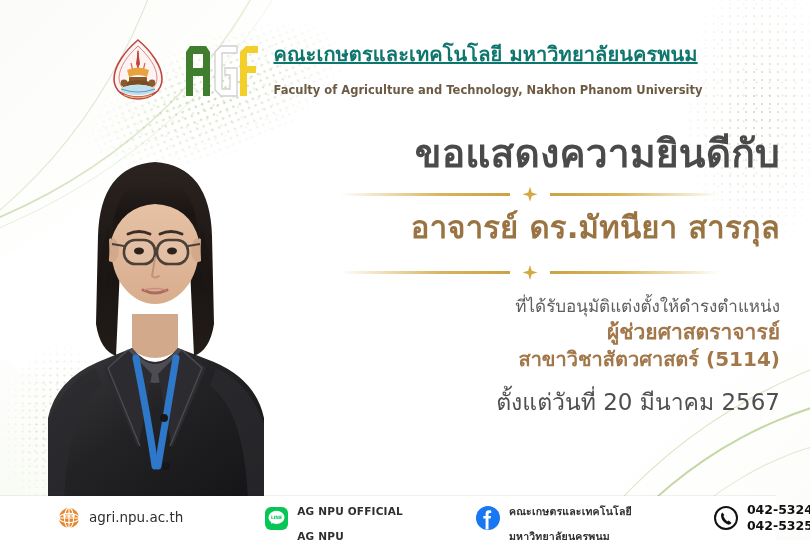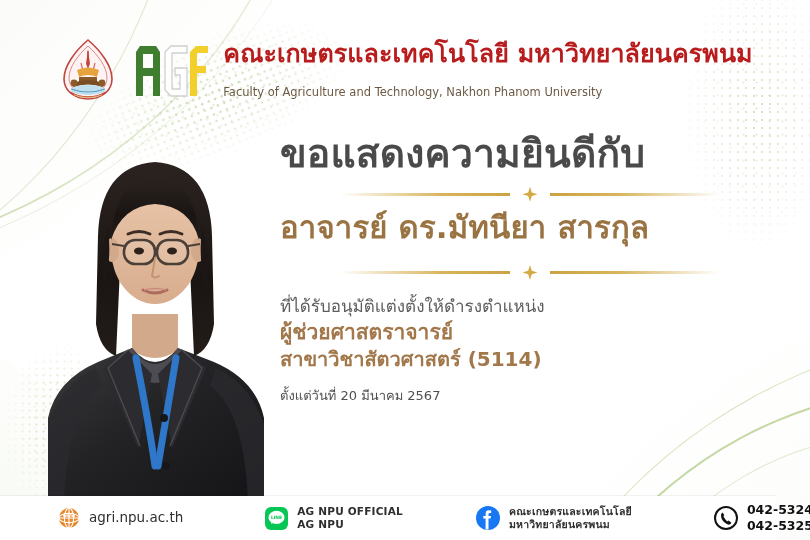--- a/index.html
+++ b/index.html
@@ -109,37 +109,38 @@
 
   
   .header{
     position:absolute;left:0;top:34px;width:810px;height:72px;
     display:flex;align-items:center;justify-content:center;gap:13px;
   }
   .seal{width:62px;height:66px;flex:0 0 auto;}
   .ag-mark{width:78px;height:56px;flex:0 0 auto;}
   .header-text{display:flex;flex-direction:column;justify-content:center;}
   .header-th{
-    font-size:25px;font-weight:bold;color:#b91c1c;letter-spacing:.1px;
-    line-height:1.15;white-space:nowrap;
+    font-size:20px;font-weight:bold;color:#0f766e;letter-spacing:.1px;
+    line-height:1.15;white-space:nowrap;text-decoration:underline;
   }
   .header-en{
     font-size:11.5px;color:#6d5a44;line-height:1.2;margin-top:18px;
     white-space:nowrap;
+    font-weight:bold;
   }
 
   
   .portrait{
     position:absolute;left:40px;top:118px;width:230px;height:382px;
   }
 
   
   .message{
     position:absolute;left:280px;top:130px;width:500px;
-    text-align:left;
+    text-align:right;
   }
   .congrats{
     font-size:39px;font-weight:bold;color:#4a4a4a;
     line-height:1.25;letter-spacing:.2px;
   }
   .divider{
     position:relative;height:14px;margin:8px auto 0;width:380px;
   }
   .divider .line{
     position:absolute;top:6px;height:3px;width:170px;
@@ -160,41 +161,41 @@
   .subline{
     font-size:17px;color:#5d5d5d;line-height:1.35;margin-top:16px;
   }
   .position{
     font-size:21px;font-weight:bold;color:#a2774a;line-height:1.35;
   }
   .field{
     font-size:20px;font-weight:bold;color:#a2774a;line-height:1.35;margin-top:0;
   }
   .date{
-    font-size:13px;color:#4f4f4f;line-height:1.35;margin-top:14px;
+    font-size:23px;color:#4f4f4f;line-height:1.35;margin-top:14px;
   }
 
   
   .footer{
     position:absolute;left:0;bottom:0;width:776px;height:44px;
     background:#ffffff;
     display:flex;align-items:center;
     box-shadow:0 -1px 0 rgba(0,0,0,.05);
   }
   .contact{
     display:flex;align-items:center;gap:9px;
   }
   .c1{margin-left:58px;}
   .c2{margin-left:82px;}
   .c3{margin-left:73px;}
   .c4{margin-left:82px;}
   .c-icon{flex:0 0 auto;display:flex;align-items:center;}
   .c-lines{display:flex;flex-direction:column;line-height:1.28;}
   .c-text{font-size:13.5px;color:#2e2e2e;white-space:nowrap;}
-  .c-small{font-size:10.5px;font-weight:bold;color:#2e2e2e;white-space:nowrap;letter-spacing:.2px;}
+  .c-small{font-size:10.5px;font-weight:bold;color:#2e2e2e;white-space:nowrap;letter-spacing:.2px;margin-top:12px;}
   .c-phone{font-size:12.5px;font-weight:bold;color:#111;white-space:nowrap;}
 </style>
 </head>
 <body>
 
 <div id="banner">
 
   <div class="bg-layer">
     <div class="veil-tl"></div>
     <div class="blade grass-tl-1"></div>

